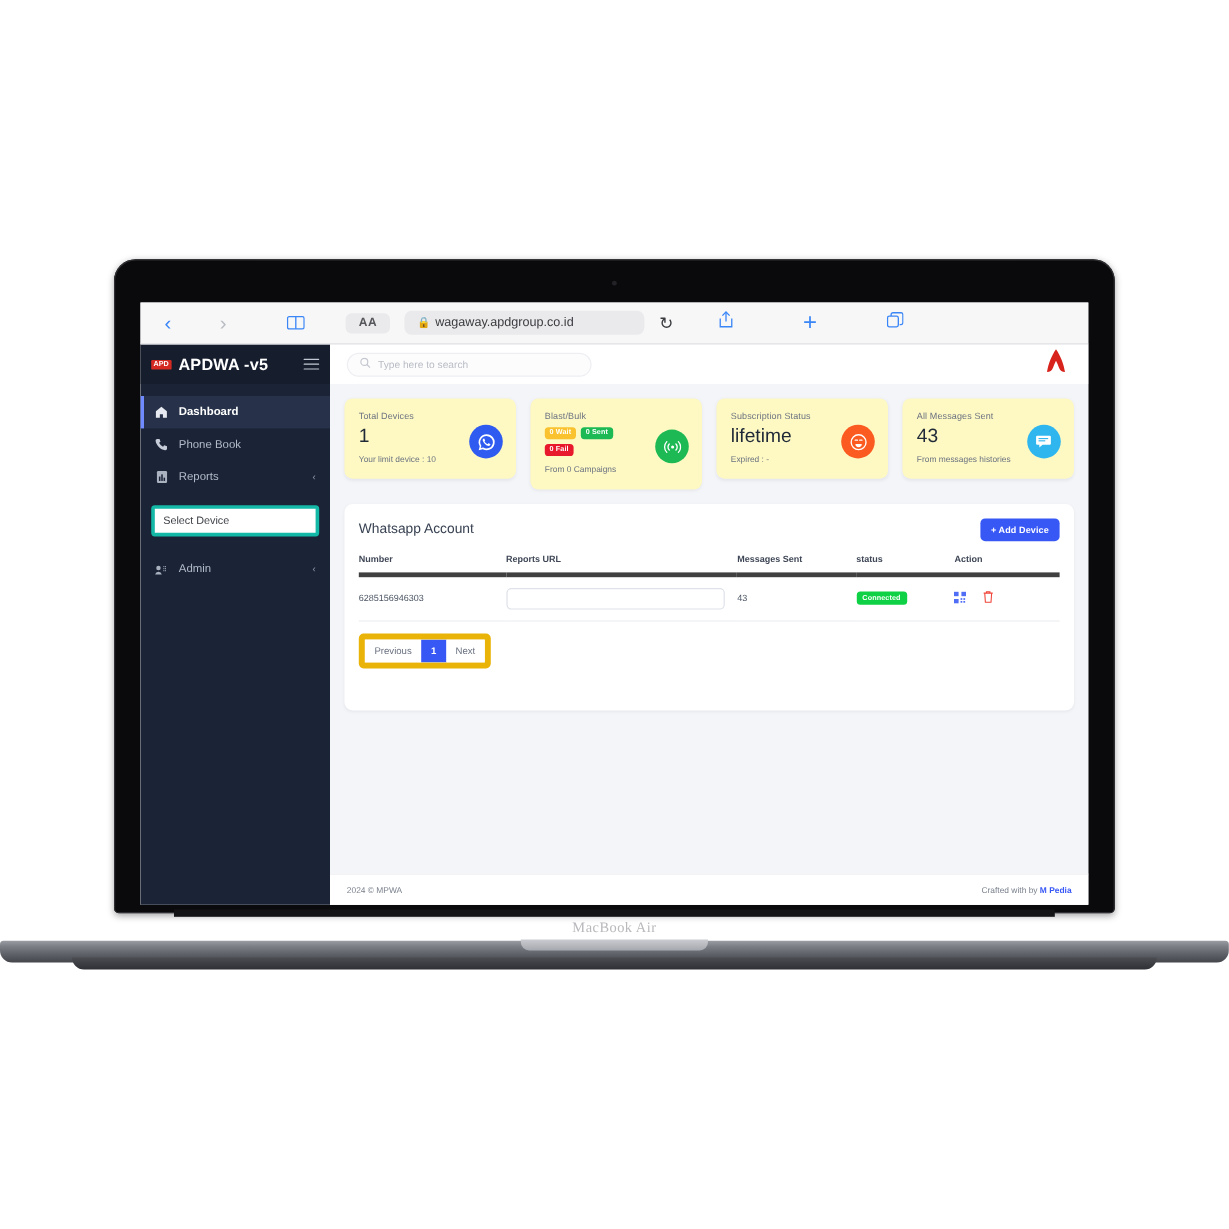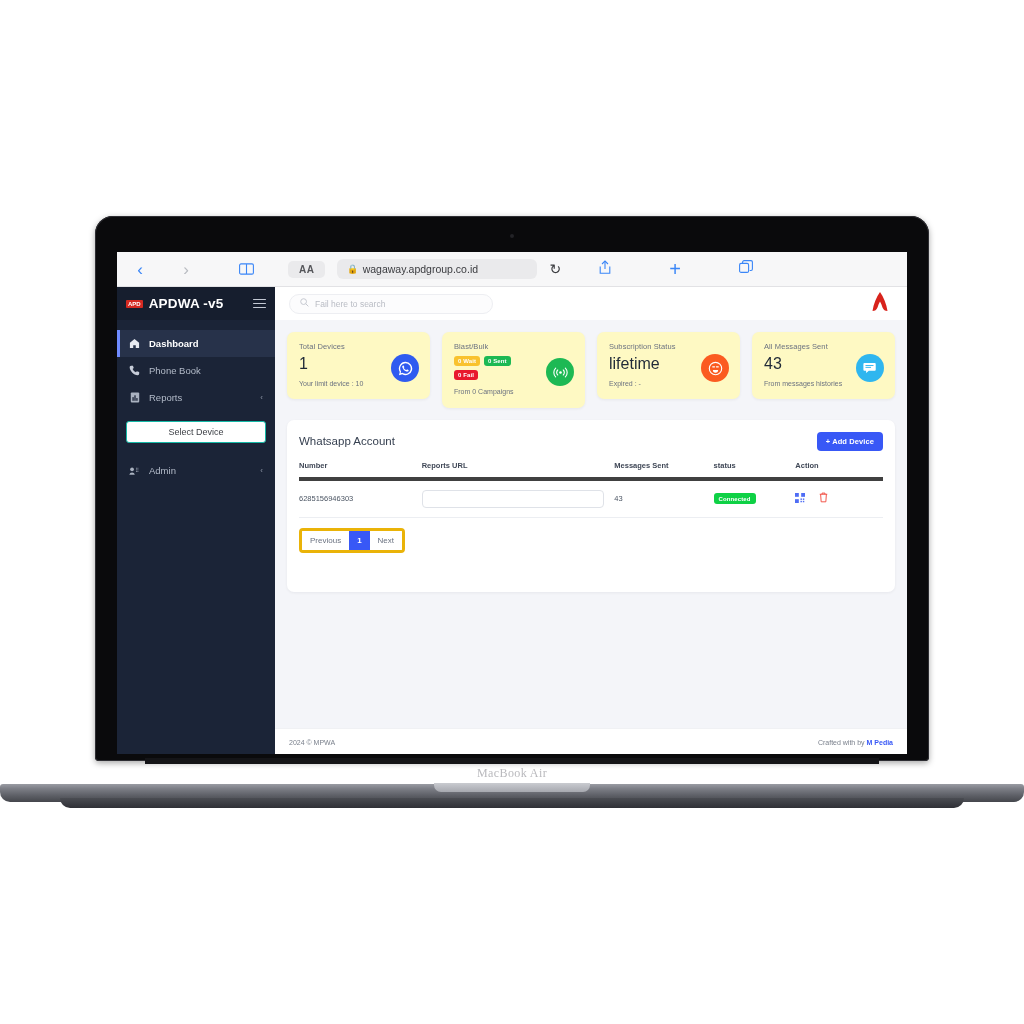--- a/index.html
+++ b/index.html
@@ -116,22 +116,21 @@
   .nav-item.sel{
     background:#27324a;color:#ffffff;font-weight:bold;
     border-left:3px solid #6f8bff;padding-left:9px;
   }
   .nav-ic{width:11px;height:11px;display:flex;align-items:center;justify-content:center;flex-shrink:0;}
   .chev{margin-left:auto;font-size:8px;color:#8d96a6;}
 
   .select-device{
     margin:10px 9px;background:#ffffff;border-radius:3px;
     padding:5px 7px;font-size:9px;color:#3c3f45;
-    border:1px solid #14b8a6;
-    text-align:center;
+    border:3px solid #14b8a6;
   }
 
   
   .main{flex:1;background:#f4f5f9;display:flex;flex-direction:column;min-width:0;}
   .topbar{
     height:33px;background:#ffffff;display:flex;align-items:center;
     padding:0 14px;
   }
   .search{
     width:182px;height:18px;border:1px solid #edeef2;border-radius:11px;
@@ -186,21 +185,21 @@
   }
   .webhook-input{
     width:180px;height:16px;border:1px solid #dfe2e8;border-radius:4px;background:#fff;
   }
   .status-badge{
     display:inline-block;background:#0ed145;color:#ffffff;font-size:6px;font-weight:bold;
     padding:2.5px 5px;border-radius:3px;letter-spacing:.1px;
   }
   .act{display:inline-flex;gap:14px;align-items:center;}
 
-  .pager{display:inline-flex;margin-top:10px;border:3px solid #eab308;border-radius:4px;overflow:hidden;}
+  .pager{display:inline-flex;margin-top:10px;border:5px solid #eab308;border-radius:4px;overflow:hidden;}
   .pg{font-size:8px;color:#6b7280;padding:5px 8px;background:#fff;}
   .pg.cur{background:#3858f6;color:#fff;font-weight:bold;}
 
   .footer{
     height:26px;background:#ffffff;display:flex;align-items:center;
     padding:0 14px;font-size:7px;color:#7a808c;border-top:1px solid #f0f1f4;
   }
   .footer .right{margin-left:auto;}
   .footer .brandlink{color:#3858f6;font-weight:bold;}
 </style>
@@ -319,21 +318,21 @@
       <div class="main">
 
         <div class="topbar">
           <div class="search">
             <span class="search-ic">
               <svg width="9" height="9" viewBox="0 0 10 10" fill="none" stroke="#c4c7cf" stroke-width="1.1">
                 <circle cx="4" cy="4" r="3.2"></circle>
                   <line x1="6.4" y1="6.4" x2="9.3" y2="9.3"></line>
               </svg>
             </span>
-            <span class="search-ph">Fail here to search</span>
+            <span class="search-ph">Type here to search</span>
           </div>
           <div class="logo-a">
             <svg width="26" height="22" viewBox="0 0 26 22">
               <path d="M13 1 C9.5 6 6.5 13 5.5 20 C8 20 9.5 19 10.5 16.5 C11.2 14.4 12 12.4 13 10.6 C14 12.4 14.8 14.4 15.5 16.5 C16.5 19 18 20 20.5 20 C19.5 13 16.5 6 13 1 Z" fill="#d8231c"></path>
             </svg>
           </div>
         </div>
 
         <div class="content">
 

